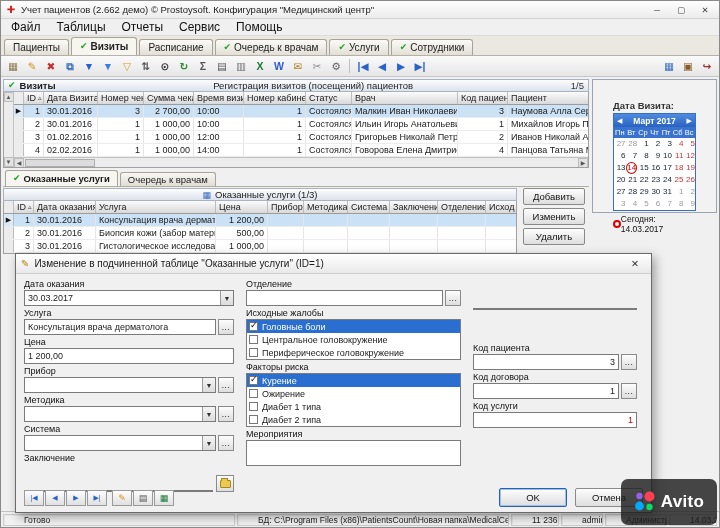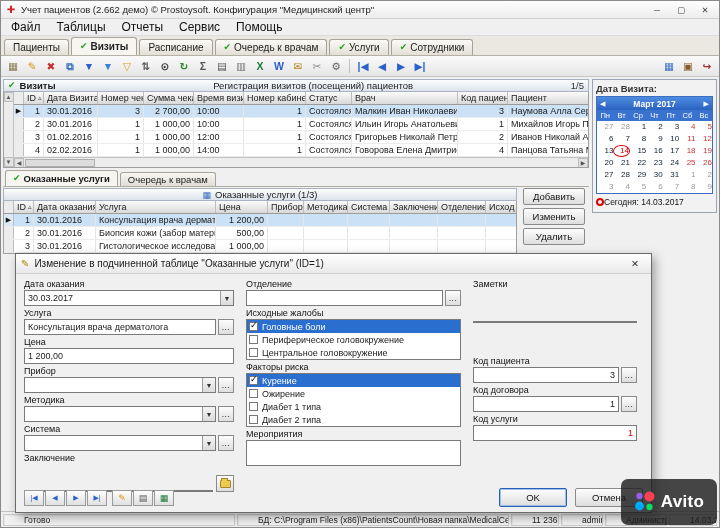--- a/index.html
+++ b/index.html
@@ -81,21 +81,21 @@
 
   
   .svc-block{position:relative;margin-top:1px}
   .svc-left{width:514px;display:flex;flex-direction:column}
   .svc-grid{border:1px solid #a0a0a0;border-top:none;background:#fff;display:flex;flex-direction:column}
   .svc-btns{position:absolute;left:520px;top:0;display:flex;flex-direction:column;gap:3px}
   .btn{display:inline-flex;align-items:center;justify-content:center;background:linear-gradient(#fdfdfd,#dedede);border:1px solid #8a8a8a;border-radius:2px;font-size:9.5px;color:#111}
   .svc-btn{width:62px;height:17px}
 
   
-  .date-panel{width:128px;height:134px;margin-left:3px;background:#f2f2f2;border:1px solid #9aa4b2;padding:3px}
+  .date-panel{width:128px;height:134px;margin-left:3px;background:#f2f2f2;border:1px solid #9aa4b2;padding:20px}
   .dp-title{font-size:9.5px;font-weight:bold;color:#333;margin-bottom:2px}
   .cal{border:1px solid #3a6fc0;background:#fff}
   .cal-head{height:13px;display:flex;align-items:center;justify-content:space-between;padding:0 3px;background:linear-gradient(#4f8ce0,#2a62c0);color:#fff;font-size:8.5px;font-weight:bold}
   .cal-nav{font-size:7px;cursor:default}
   .cal-days{display:grid;grid-template-columns:repeat(7,1fr);background:#3a72d0;color:#fff;font-size:7.5px;text-align:center;height:11px;align-items:center}
   .cal-grid{display:grid;grid-template-columns:repeat(7,1fr)}
   .cal-cell{height:12px;line-height:12px;text-align:right;font-size:8px;color:#123}
   .cal-cell.weekend{color:#c33}
   .cal-cell.muted{color:#9a9a9a}
   .cal-cell.today{color:#c00;font-weight:normal;border:1px solid #d00;border-radius:50%;line-height:10px}
@@ -710,26 +710,26 @@
         </div>
         <div class="flabel">Исходные жалобы</div>
         <div class="listbox lb-3">
   <div class="lb-item selected">
     <span class="cb checked"></span>
     <span class="lb-label">Головные боли</span>
   </div>
 
   <div class="lb-item">
     <span class="cb"></span>
-    <span class="lb-label">Периферическое головокружение</span>
+    <span class="lb-label">Центральное головокружение</span>
   </div>
 
   <div class="lb-item">
     <span class="cb"></span>
-    <span class="lb-label">Центральное головокружение</span>
+    <span class="lb-label">Периферическое головокружение</span>
   </div>
 </div>
         <div class="flabel">Факторы риска</div>
         <div class="listbox lb-4">
   <div class="lb-item selected">
     <span class="cb checked"></span>
     <span class="lb-label">Курение</span>
   </div>
 
   <div class="lb-item">
@@ -745,21 +745,20 @@
   <div class="lb-item">
     <span class="cb"></span>
     <span class="lb-label">Диабет 2 типа</span>
   </div>
 </div>
         <div class="flabel">Мероприятия</div>
         <div class="listbox lb-0"></div>
       </div>
 
       <div class="dcol col3">
-        <div class="flabel">Заметки</div>
         <div class="frow notes-area">
             <span class="txtarea"></span>
           </div>
         <div class="flabel">Код пациента</div>
         <div class="frow">
           <span class="fld">
               <span class="fval right">3</span>
             </span>
           <span class="dots-btn">...</span>
         </div>

